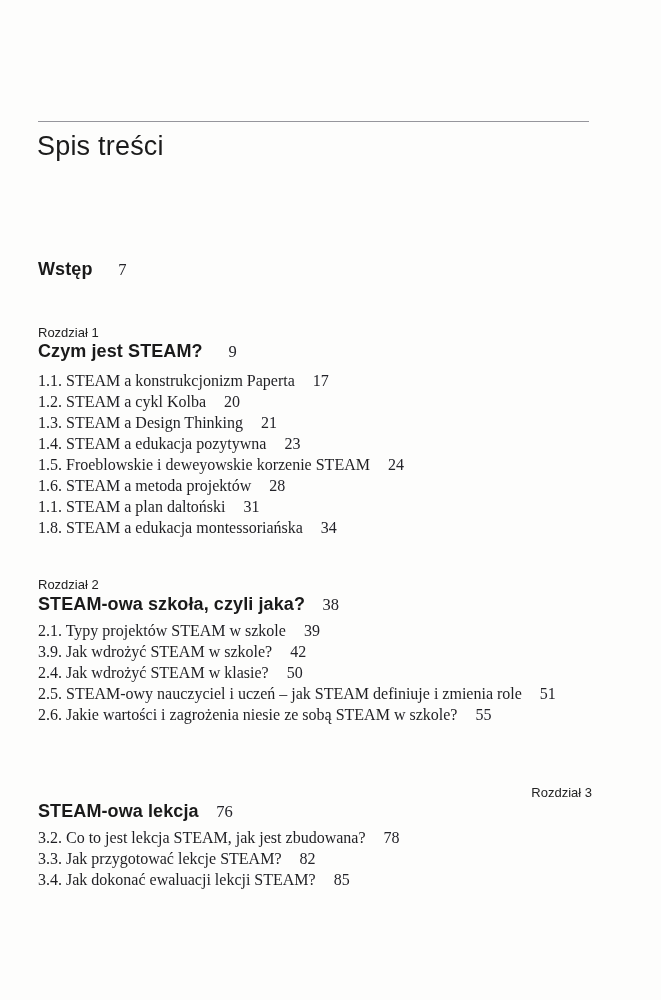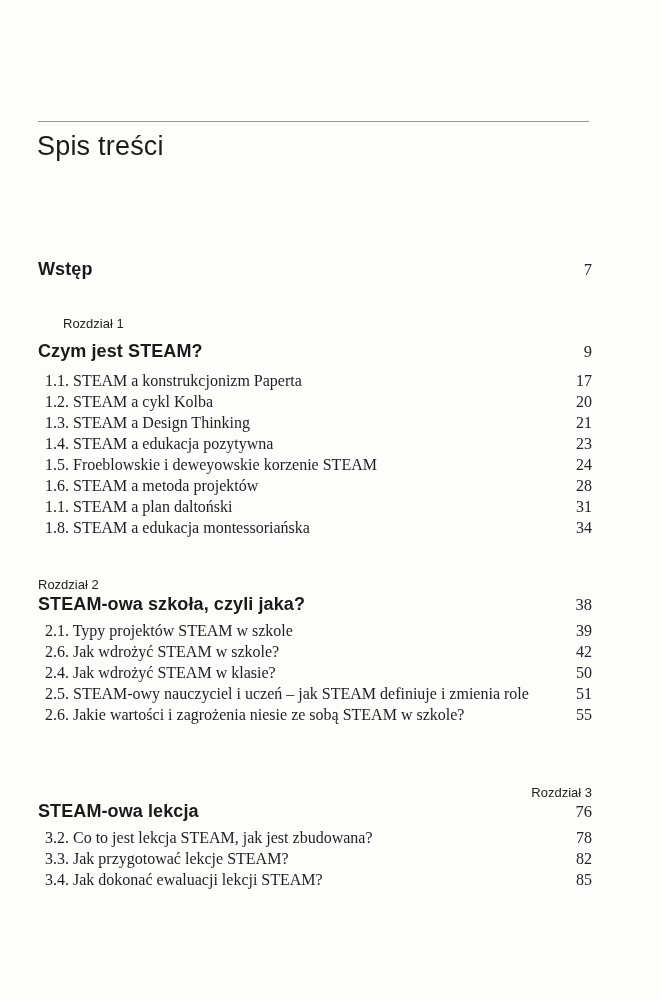--- a/index.html
+++ b/index.html
@@ -30,21 +30,20 @@
     left: 37px;
     top: 131px;
     font-family: "Liberation Sans", sans-serif;
     font-size: 27px;
     font-weight: 400;
     letter-spacing: 0.2px;
     color: #1b1b1b;
   }
   .row {
     display: flex;
-    justify-content: space-between;
     align-items: baseline;
   }
   .abs {
     position: absolute;
     left: 38px;
     width: 554px;
   }
   .intro-row { top: 259px; }
   .bold-sans {
     font-family: "Liberation Sans", sans-serif;
@@ -63,32 +62,31 @@
   }
   .chapter-label {
     font-family: "Liberation Sans", sans-serif;
     font-size: 13px;
     font-weight: 400;
     color: #222;
   }
   .items .row {
     height: 21px;
     line-height: 21px;
-    margin-left: 7px;
   }
   .entry-title {
     font-family: "Liberation Serif", serif;
     font-size: 16px;
     color: #1e1e22;
     white-space: nowrap;
   }
   .items .pageno { font-size: 16px; }
 
   
-  .ch1-label { top: 316px; margin-left: 25px; }
+  .ch1-label { top: 325px; }
   .ch1-title { top: 341px; }
   .ch1-items { top: 370px; }
   
   .ch2-label { top: 577px; }
   .ch2-title { top: 594px; }
   .ch2-items { top: 620px; }
   
   .ch3-label { top: 785px; text-align: right; }
   .ch3-title { top: 801px; }
   .ch3-items { top: 827px; }
@@ -151,21 +149,21 @@
   <div class="row abs ch2-title">
     <span class="bold-sans">STEAM-owa szkoła, czyli jaka?</span>
     <span class="pageno">38</span>
   </div>
   <div class="abs ch2-items items">
     <div class="row">
       <span class="entry-title">2.1. Typy projektów STEAM w szkole</span>
       <span class="pageno">39</span>
     </div>
     <div class="row">
-      <span class="entry-title">2.6. Jak wdrożyć STEAM w szkole?</span>
+      <span class="entry-title">3.9. Jak wdrożyć STEAM w szkole?</span>
       <span class="pageno">42</span>
     </div>
     <div class="row">
       <span class="entry-title">2.4. Jak wdrożyć STEAM w klasie?</span>
       <span class="pageno">50</span>
     </div>
     <div class="row">
       <span class="entry-title">2.5. STEAM-owy nauczyciel i uczeń – jak STEAM definiuje i zmienia role</span>
       <span class="pageno">51</span>
     </div>

